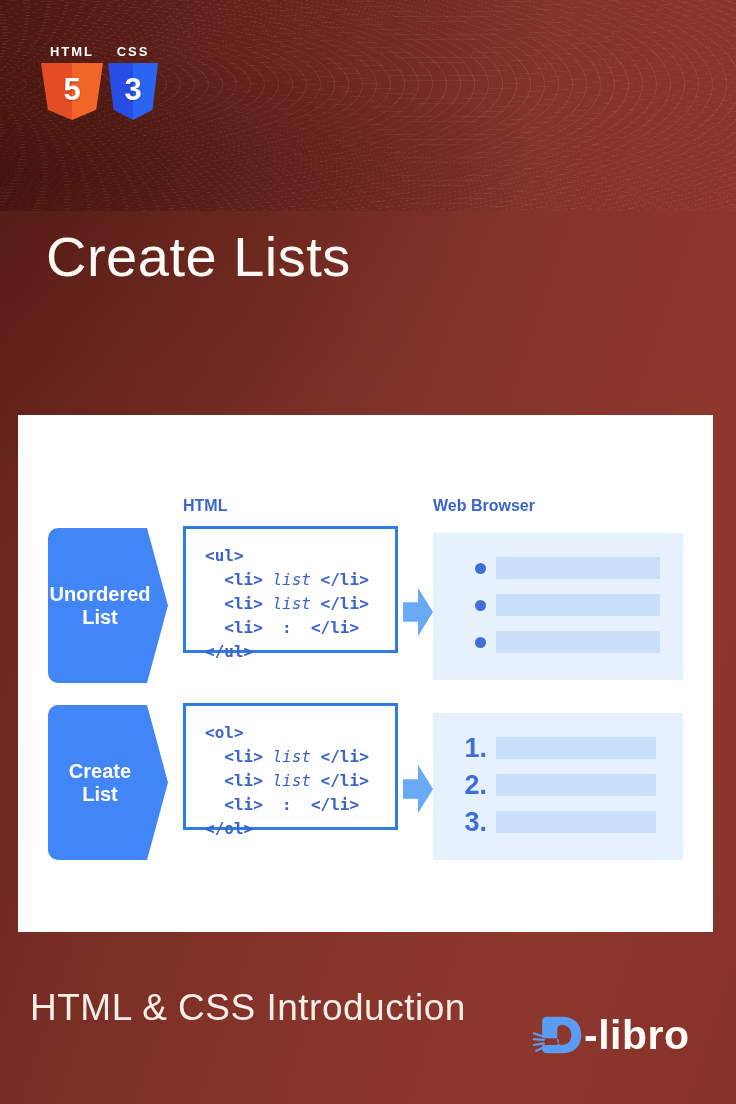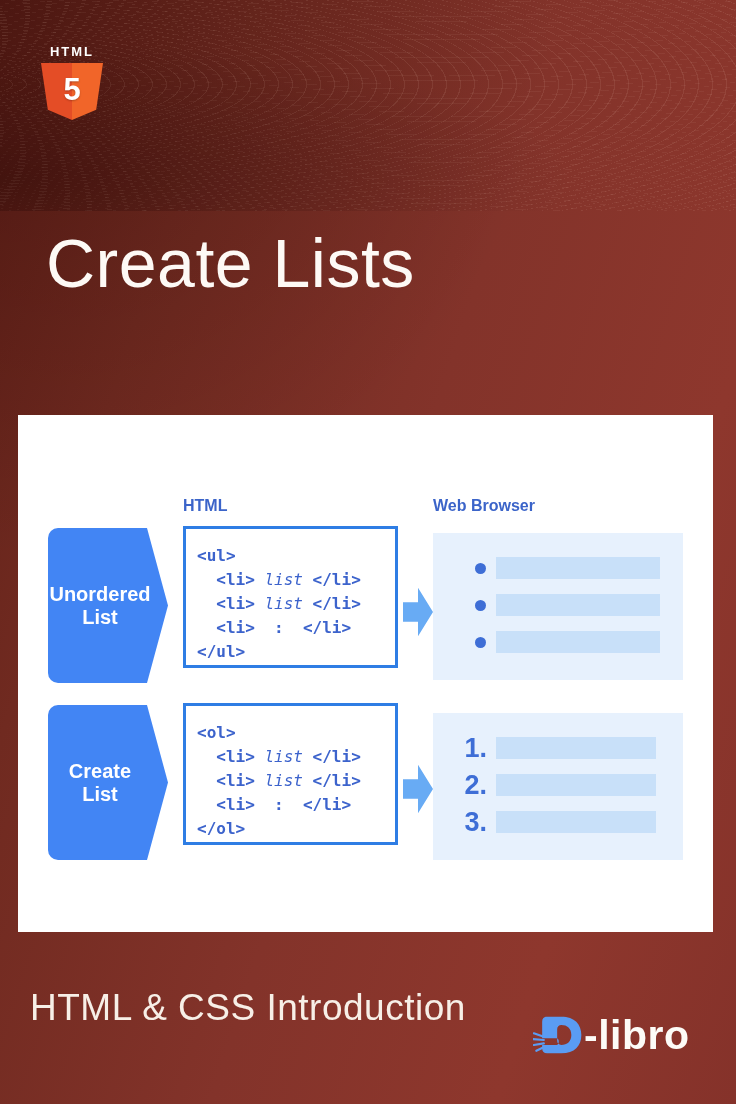--- a/index.html
+++ b/index.html
@@ -37,21 +37,21 @@
     text-shadow:0 1px 2px rgba(0,0,0,0.25); margin-top:-3px;
   }
   #html5-logo { left:40px; top:44px; width:64px; }
   #html5-logo .shield { width:62px; height:57px; background:linear-gradient(90deg,#e44d26 0 50%,#f16529 50% 100%); }
   #css3-logo { left:107px; top:44px; width:52px; }
   #css3-logo .shield { width:50px; height:57px; background:linear-gradient(90deg,#264de4 0 50%,#2965f1 50% 100%); }
 
   
   .page-title {
     position:absolute; left:46px; top:224px;
-    color:#fdf9f5; font-size:68px; font-weight:300; letter-spacing:0.5px;
+    color:#fdf9f5; font-size:56px; font-weight:300; letter-spacing:0.5px;
   }
 
   
   .card {
     position:absolute; left:18px; top:415px; width:695px; height:517px;
     background:#ffffff;
   }
   .col-header {
     position:absolute; font-size:16px; font-weight:bold; color:#3b64c9;
   }
@@ -65,23 +65,23 @@
     clip-path: polygon(0 0, 82.5% 0, 100% 50%, 82.5% 100%, 0 100%);
     display:flex; flex-direction:column; align-items:center; justify-content:center;
     color:#fff; font-weight:bold; font-size:20px; line-height:23px;
     padding-right:16px; text-align:center;
   }
   #badge-ul { top:113px; }
   #badge-ol { top:290px; }
 
   
   .code-box {
-    position:absolute; left:165px; width:215px; height:142px;
+    position:absolute; left:165px; width:215px; height:127px;
     background:#fff; border:3px solid #2e7de4;
-    padding:15px 0 0 11px;
+    padding:15px 0 0 19px;
     font-family:"DejaVu Sans Mono", monospace;
     font-size:16px; line-height:24px; font-weight:bold; color:#3c63cc;
   }
   #code-ul { top:111px; }
   #code-ol { top:288px; }
   .code-line { white-space:pre; }
   .code-line em { font-style:italic; font-weight:500; }
 
   
   .flow-arrow {
@@ -131,20 +131,26 @@
 <body>
 
 <div class="canvas">
 
   <div class="swirls"></div>
 
   <div class="tech-logo" id="html5-logo">
     <span class="lbl">HTML</span>
     <div class="shield">
       <span class="num">5</span>
+    </div>
+  </div>
+  <div class="tech-logo" id="css3-logo">
+    <span class="lbl">CSS</span>
+    <div class="shield">
+      <span class="num">3</span>
     </div>
   </div>
 
   <div class="page-title">Create Lists</div>
 
   <div class="card">
 
     <div class="col-header" id="hdr-html">HTML</div>
     <div class="col-header" id="hdr-browser">Web Browser</div>
 

